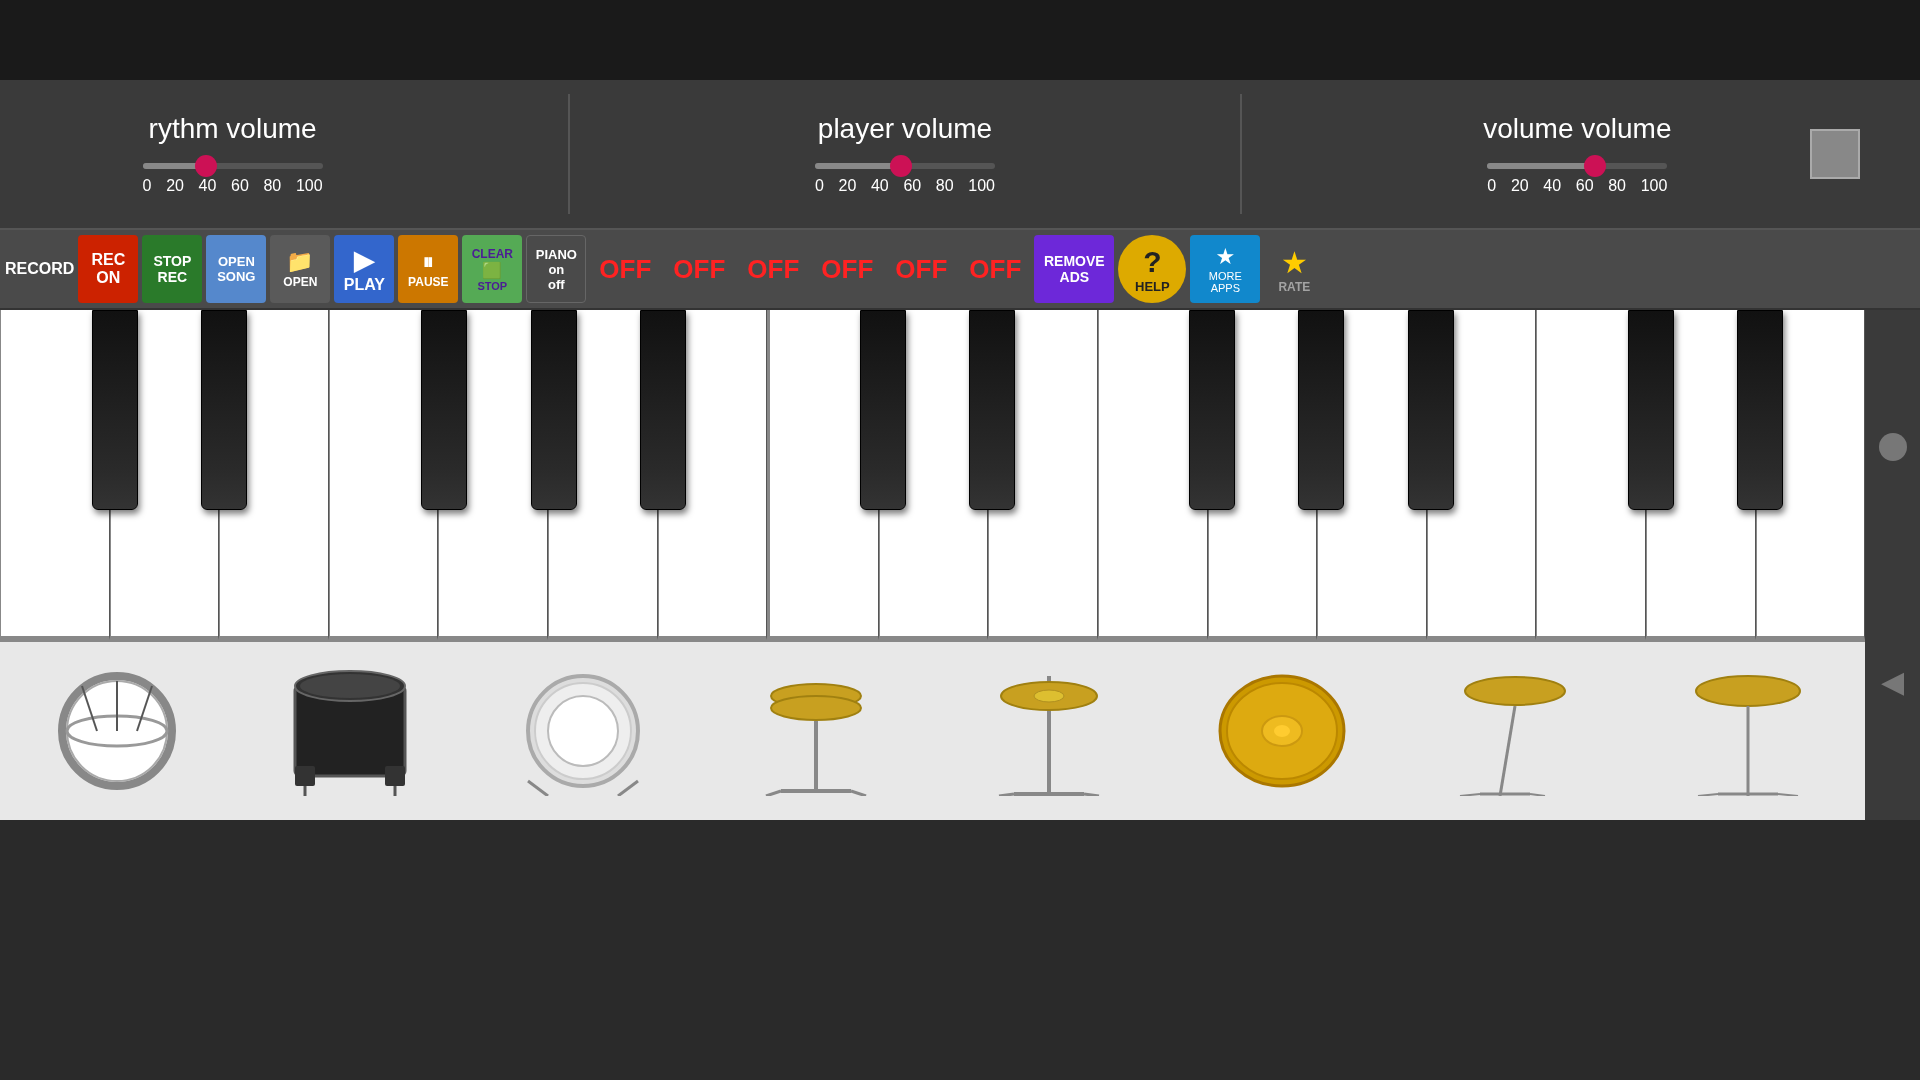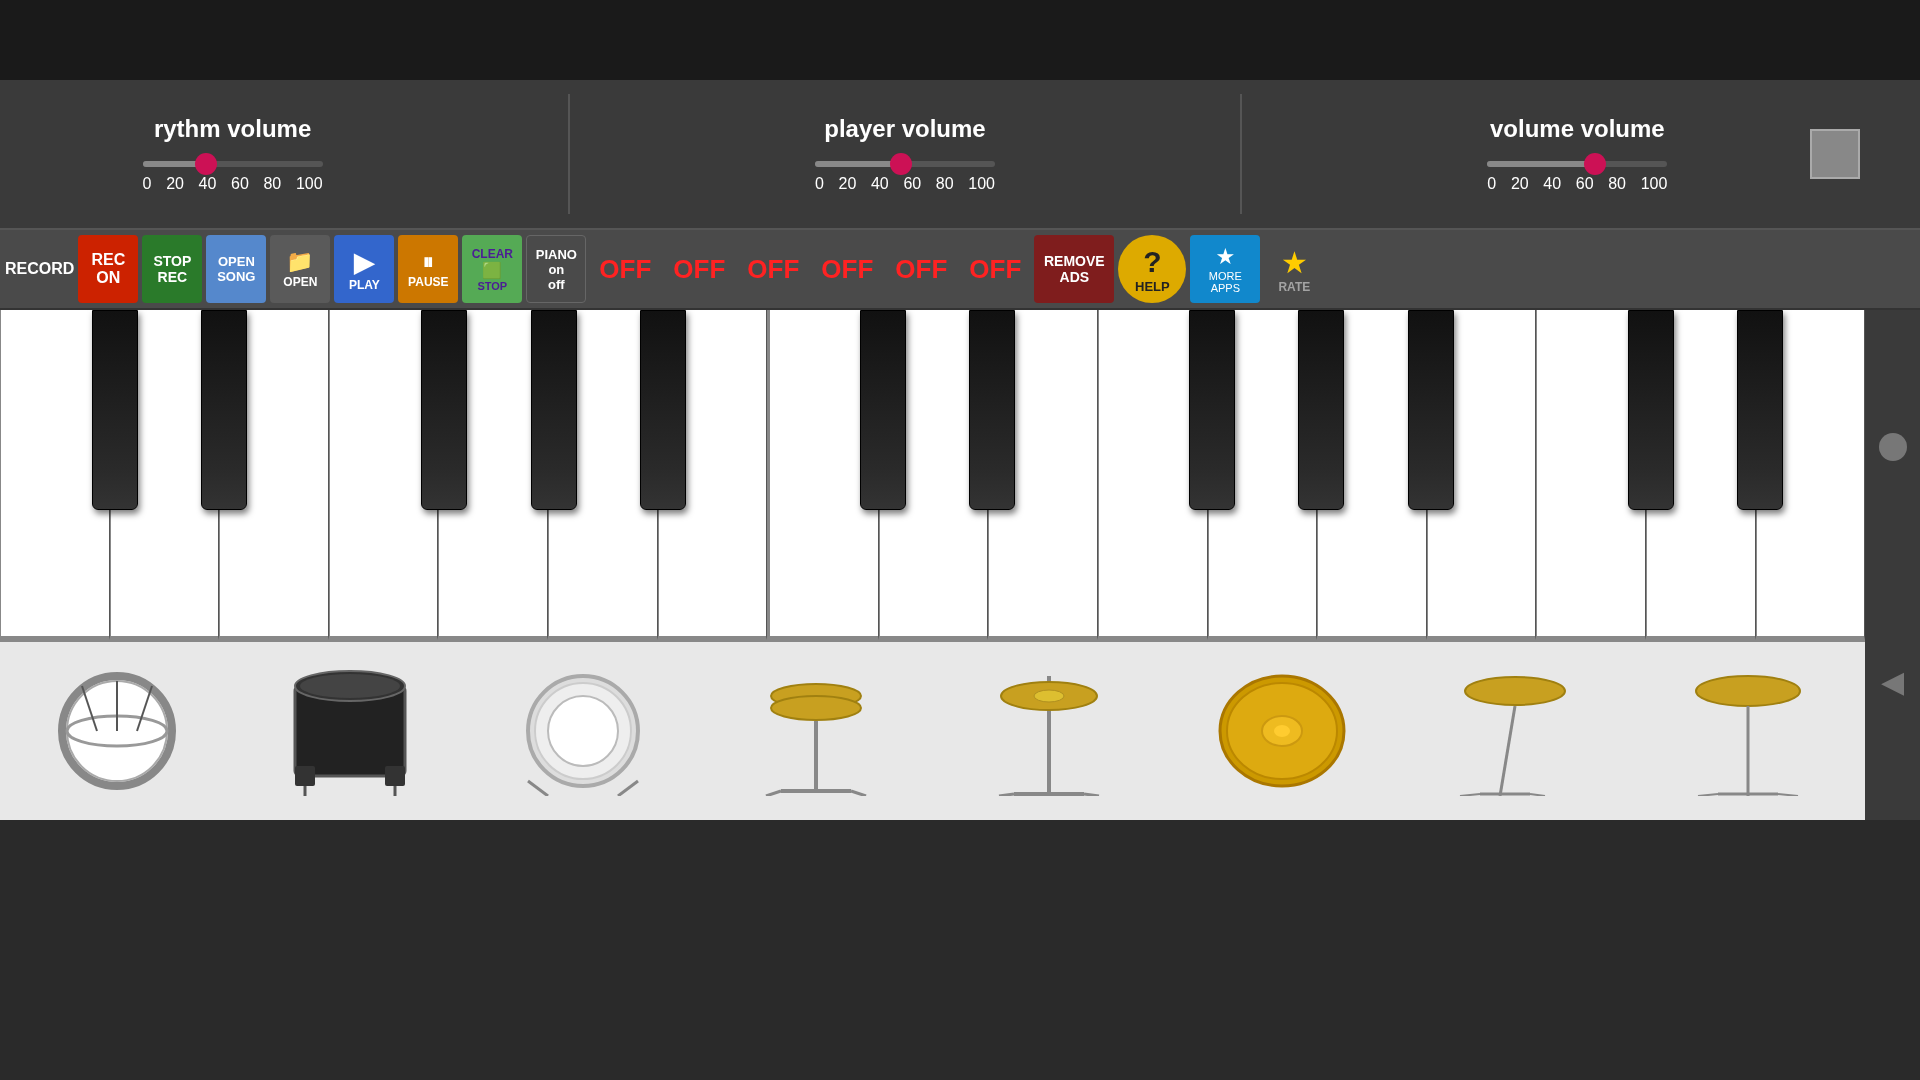--- a/index.html
+++ b/index.html
@@ -56,22 +56,22 @@
 
     .volume-control {
       display: flex;
       flex-direction: column;
       align-items: center;
       min-width: 220px;
     }
 
     .volume-label {
       color: white;
-      font-size: 24px;
-      font-weight: bold;
+      font-size: 28px;
+      font-weight: normal;
       margin-bottom: 10px;
     }
 
     .slider-track {
       position: relative;
       width: 180px;
       height: 6px;
       background: #555;
       border-radius: 3px;
       margin: 8px 0;
@@ -201,21 +201,21 @@
       border: none;
       cursor: pointer;
       min-width: 70px;
       height: 68px;
       display: flex;
       align-items: center;
       justify-content: center;
     }
 
     .btn-remove-ads {
-      background: #7f1d1d;
+      background: #6d28d9;
       color: white;
       font-size: 14px;
       font-weight: bold;
       text-align: center;
       height: 68px;
       min-width: 80px;
       border-radius: 4px;
       cursor: pointer;
       display: flex;
       flex-direction: column;
@@ -378,21 +378,21 @@
     <span>SONG</span>
   </button>
 
   <button class="btn btn-open">
     <span style="font-size:22px;">📁</span>
     <span style="font-size:12px;">OPEN</span>
   </button>
 
   <button class="btn btn-play">
     <span style="font-size:26px;">▶</span>
-    <span style="font-size:12px;">PLAY</span>
+    <span style="font-size:16px;">PLAY</span>
   </button>
 
   <button class="btn btn-pause">
     <span style="font-size:22px;">⏸</span>
     <span style="font-size:12px;">PAUSE</span>
   </button>
 
   <button class="btn btn-clear-stop">
     <span>CLEAR</span>
     <span style="font-size:16px;">🟩</span>

